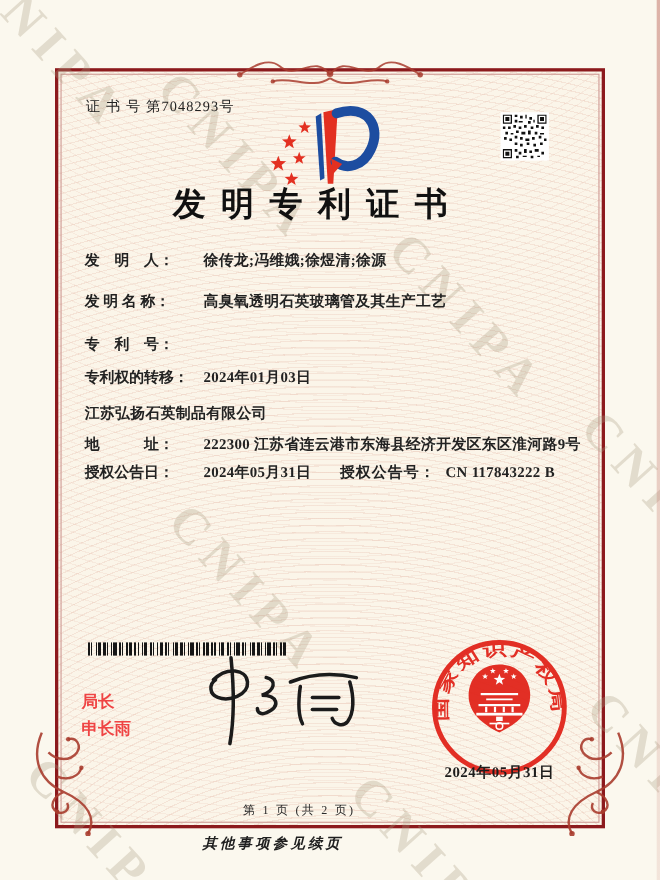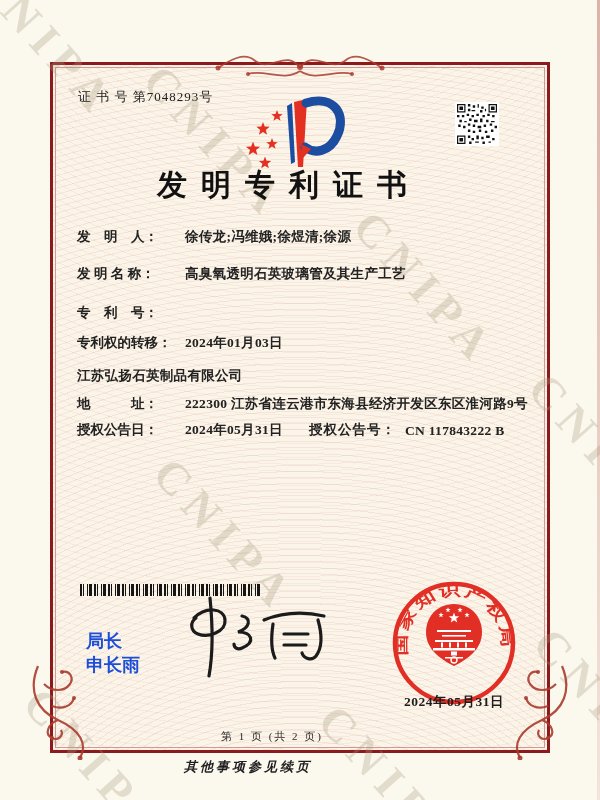--- a/index.html
+++ b/index.html
@@ -29,34 +29,34 @@
   .title{position:absolute;left:0;top:165px;width:564px;text-align:center;
          font-size:30px;font-weight:bold;letter-spacing:14px;text-indent:14px;color:#111;}
 
   .fields{position:absolute;left:77px;top:228px;width:460px;font-size:13.5px;font-weight:bold;color:#222;}
   .frow{display:flex;align-items:flex-start;}
   .flabel{display:inline-block;min-width:108px;white-space:nowrap;flex-shrink:0;}
   .fvalue{flex:1;line-height:17px;letter-spacing:0.3px;}
   .mb21{margin-bottom:21px}.mb19{margin-bottom:19px}.mb12{margin-bottom:12px}
   .mb15{margin-bottom:15px}.mb11{margin-bottom:11px}.mb8{margin-bottom:8px}
   .pair1{display:flex;flex-basis:232px;flex-shrink:0;}
-  .pair2{display:flex;flex:1;align-items:center;}
+  .pair2{display:flex;flex:1;}
   .pair2 .flabel{min-width:96px;letter-spacing:1px;}
 
   .legal{position:absolute;left:70px;top:469px;width:462px;font-size:12px;
          line-height:16.5px;font-style:italic;color:#1f1f1f;}
   .legal p{margin:0 0 5px 0;text-indent:2em;letter-spacing:0.3px;}
 
   .barcode{position:absolute;left:80px;top:584px;width:181px;height:12px;
     background:repeating-linear-gradient(90deg,#161616 0 2px,rgba(0,0,0,0) 2px 3px,
       #161616 3px 4px,rgba(0,0,0,0) 4px 7px,#161616 7px 8px,rgba(0,0,0,0) 8px 9px,
       #161616 9px 12px,rgba(0,0,0,0) 12px 14px);}
 
-  .signer{position:absolute;left:86px;font-family:"Liberation Sans","DejaVu Sans",sans-serif;
-          font-weight:bold;font-size:18px;color:#1d4ed8;}
+  .signer{position:absolute;left:74px;font-family:"Liberation Sans","DejaVu Sans",sans-serif;
+          font-weight:bold;font-size:15px;color:#ef4444;}
   .signer.t{top:629px}.signer.n{top:653px}
 
   .sig{position:absolute;left:172px;top:592px;}
   .seal{position:absolute;left:385px;top:579px;opacity:0.95;}
   .logo{position:absolute;left:243px;top:92px;}
   .qr{position:absolute;left:455px;top:102px;background:#fff;padding:2px;}
 
   .page-note{position:absolute;left:0;top:729px;width:544px;text-align:center;
              font-size:11px;letter-spacing:2px;color:#2a2a2a;}
   .cont-note{position:absolute;left:0;top:758px;width:496px;text-align:center;

